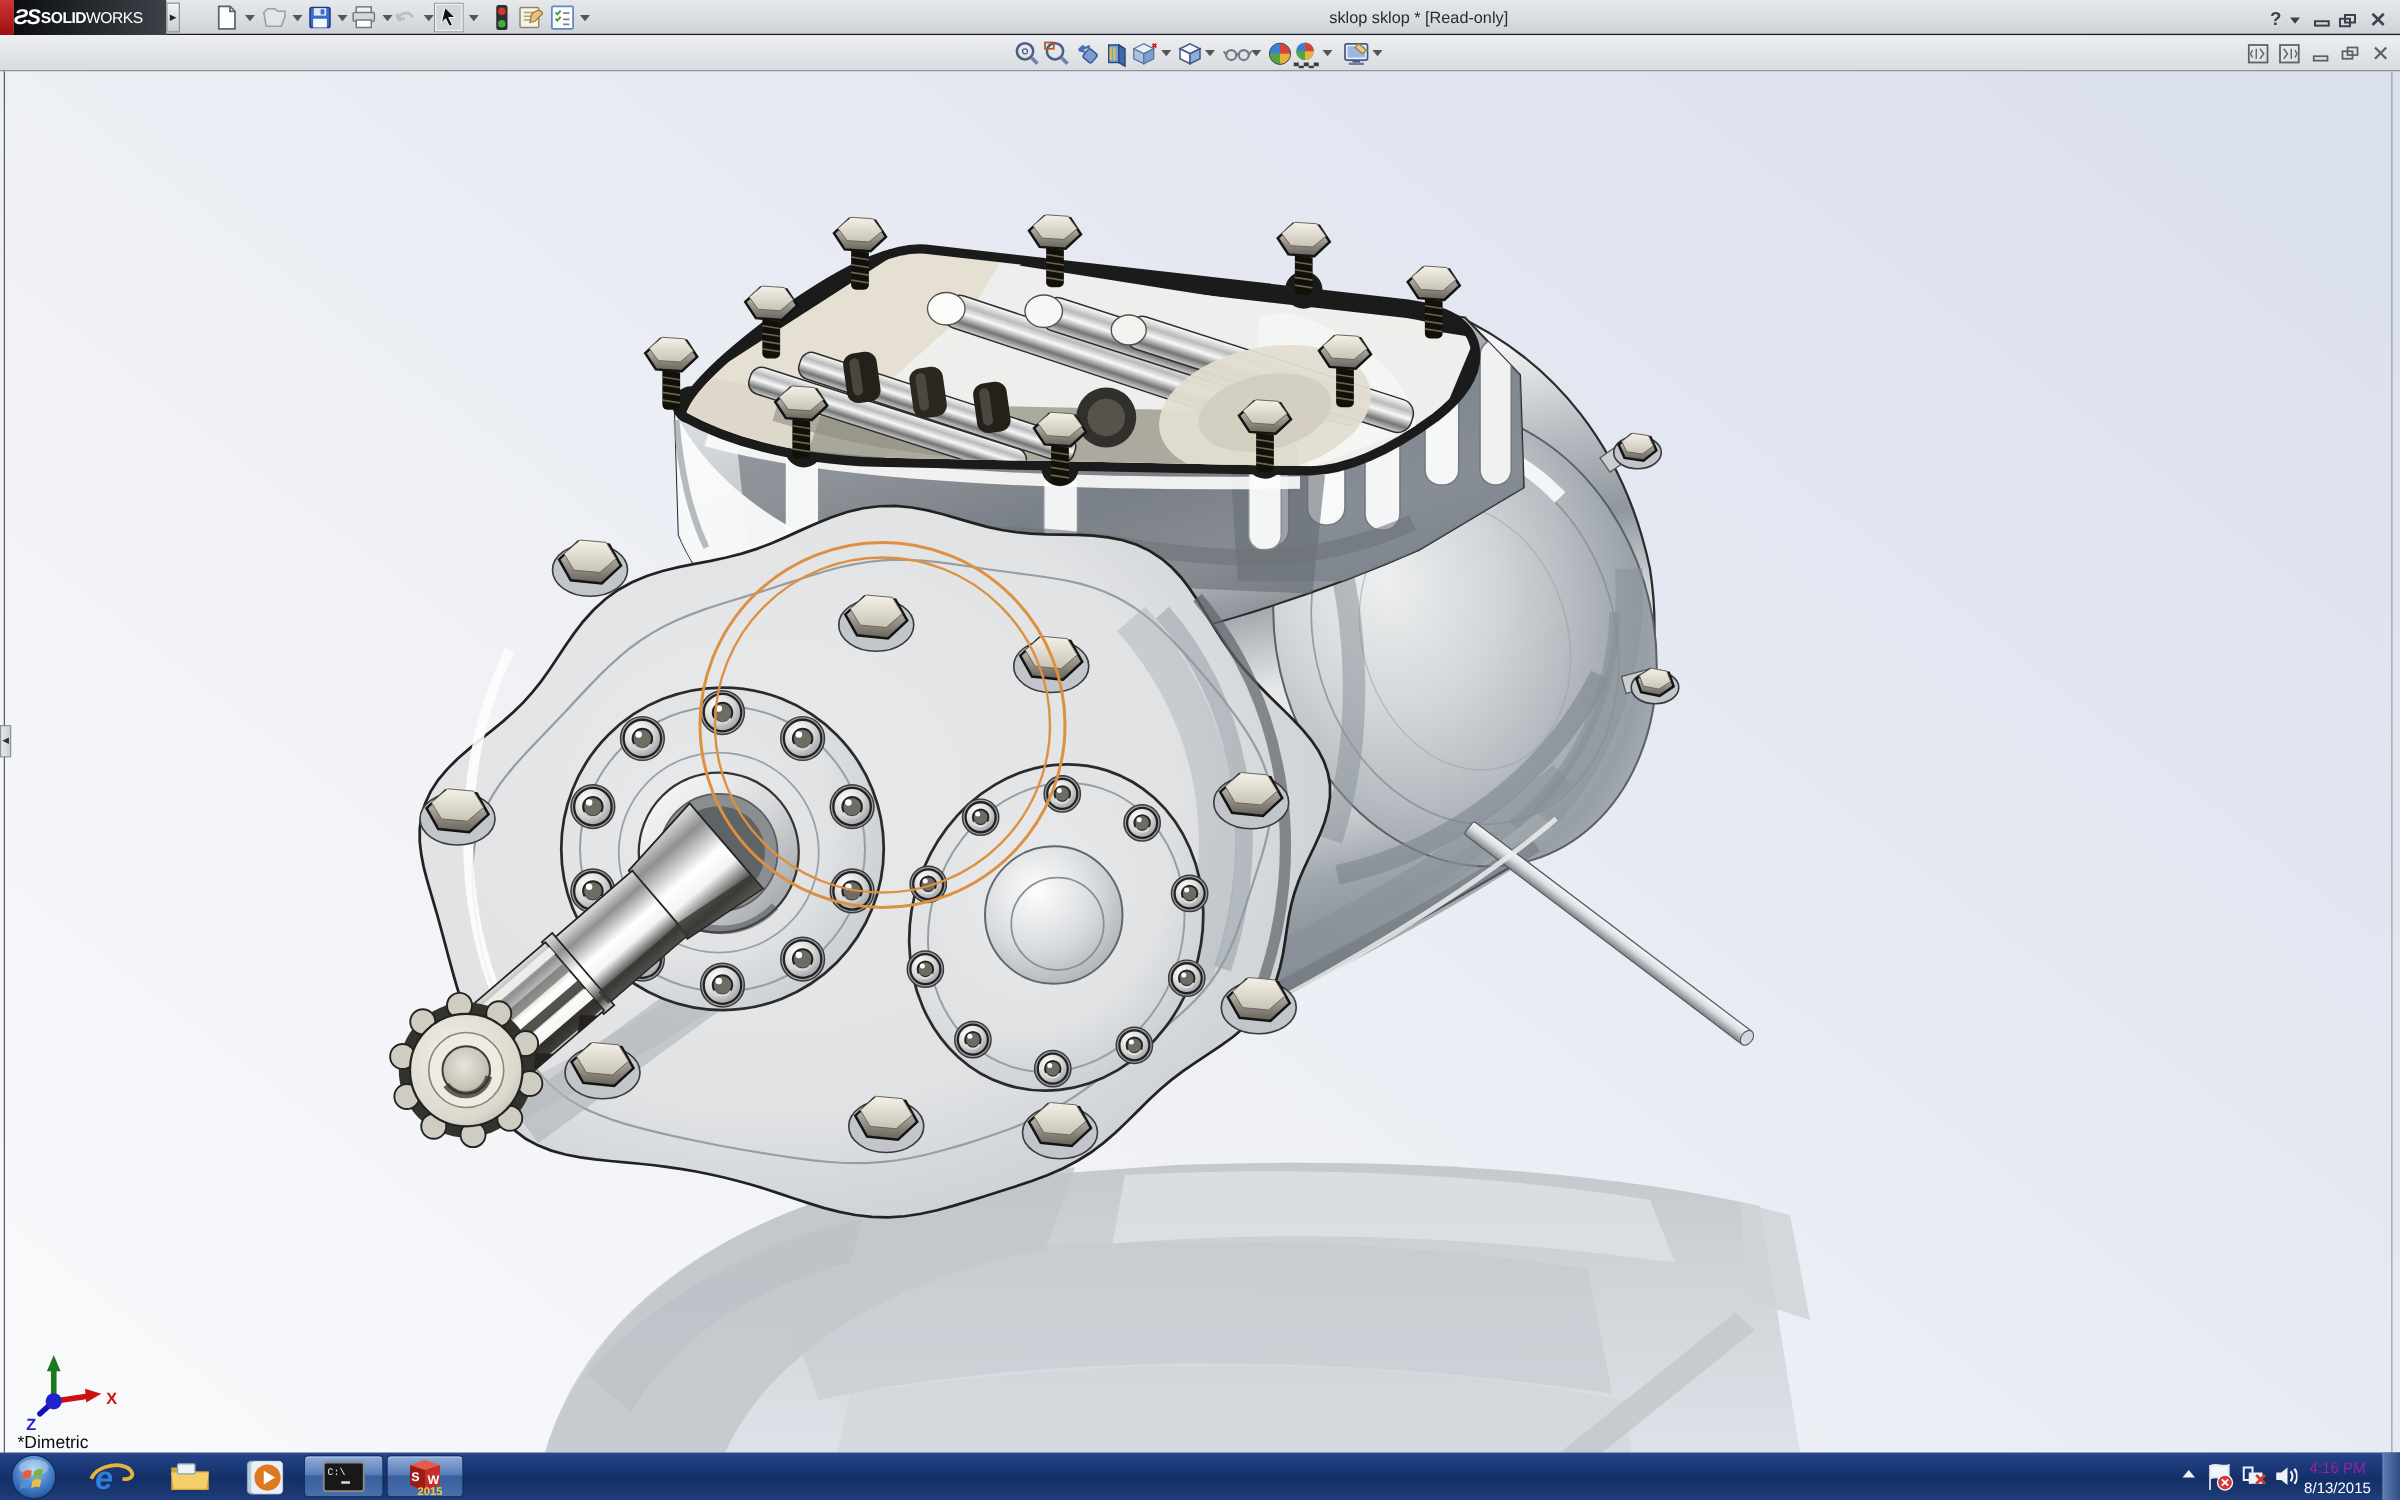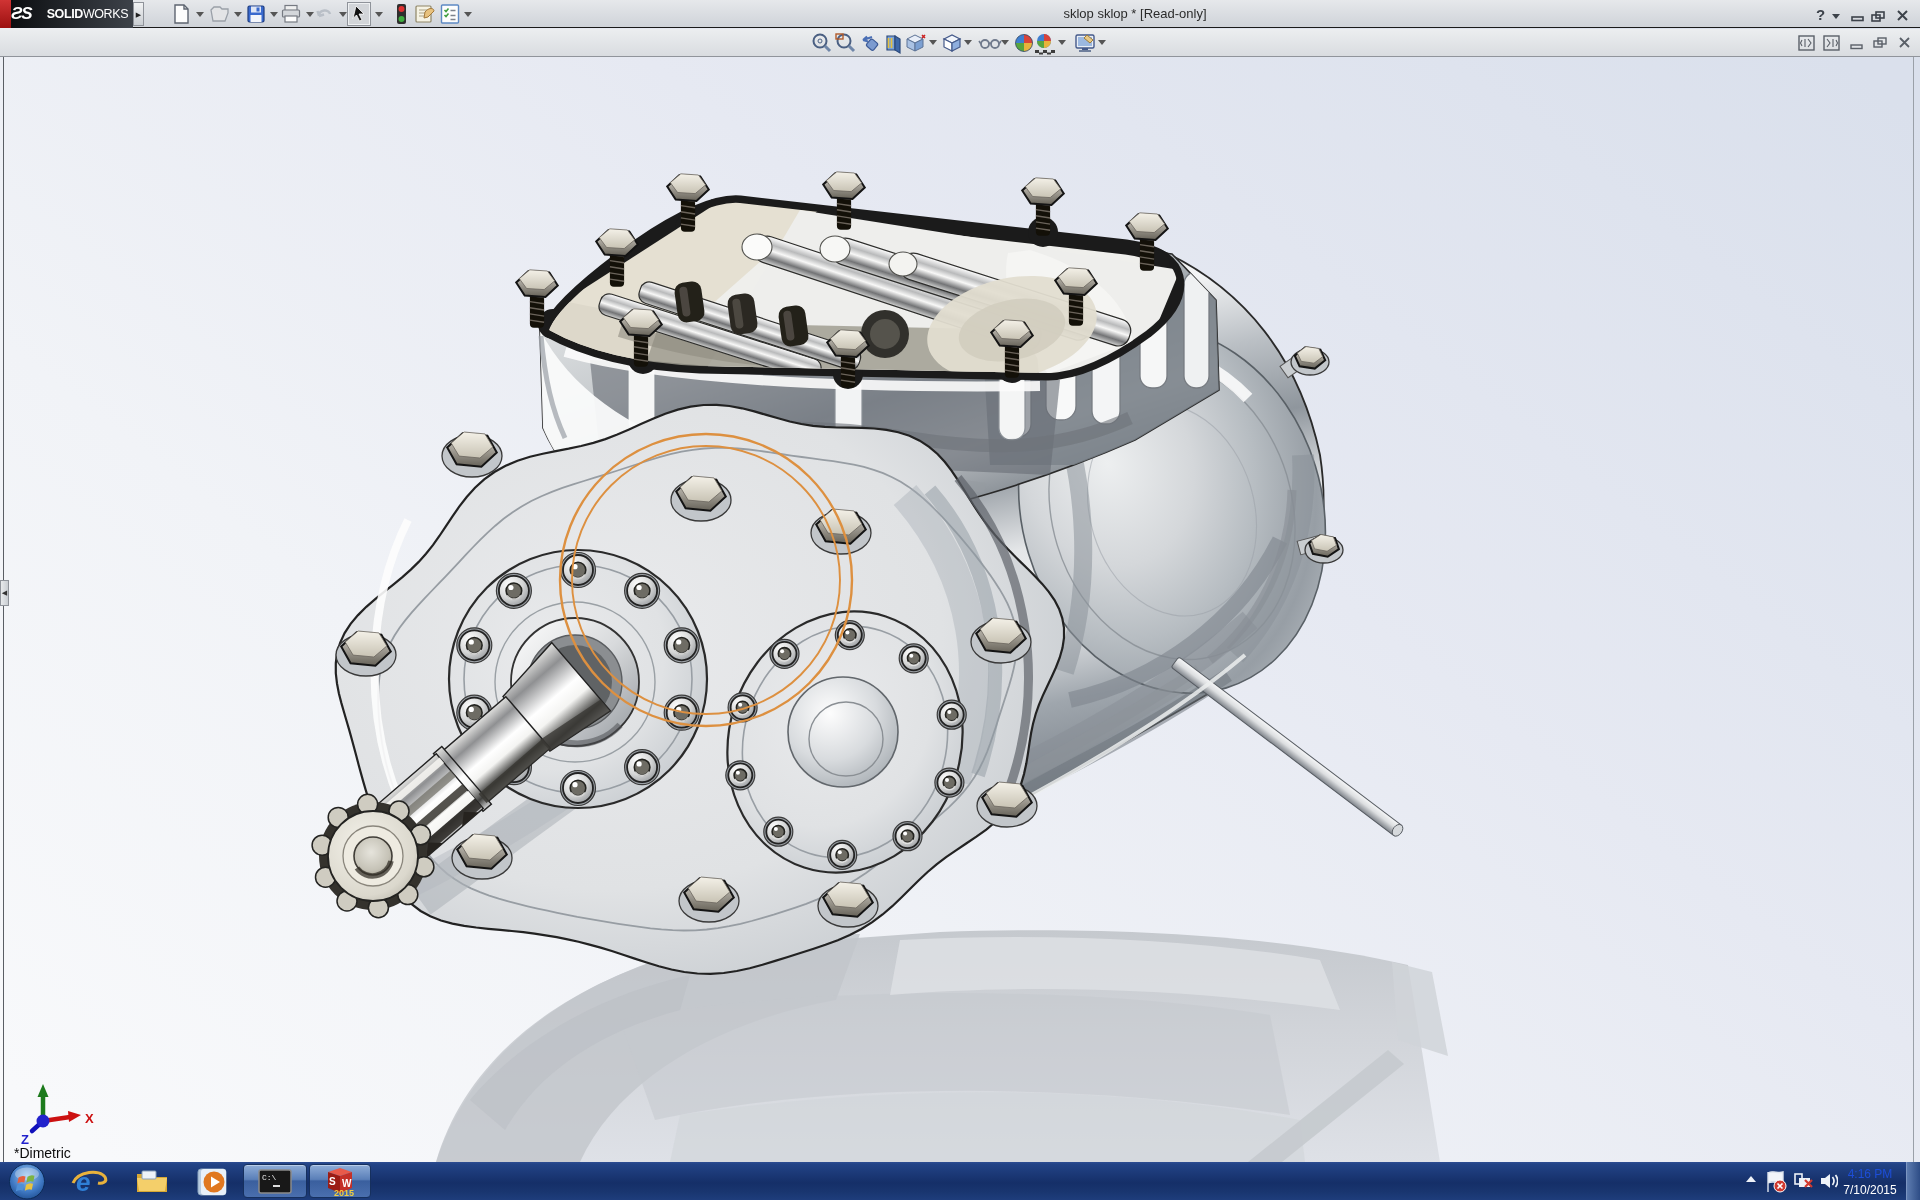--- a/index.html
+++ b/index.html
@@ -2,21 +2,21 @@
 <html><head><meta charset="utf-8"><style>
 *{margin:0;padding:0;box-sizing:border-box}
 html,body{width:1920px;height:1200px;overflow:hidden;font-family:"Liberation Sans",sans-serif}
 #page{position:relative;width:1920px;height:1200px;background:#e8eaef}
 #model{position:absolute;left:0;top:0}
 .abs{position:absolute}
 #titlebar{left:0;top:0;width:1920px;height:28px;background:linear-gradient(#e6e8eb,#cfd3d9);border-bottom:1px solid #1a1a1a}
 #redstripe{left:0;top:0;width:11px;height:28px;background:linear-gradient(#d03434,#9c1010)}
 #logopanel{left:11px;top:0;width:122px;height:28px;background:linear-gradient(90deg,#0c0e11,#3d4249);color:#fff;display:flex;align-items:center}
 #logopanel .l3s{font-size:17px;font-weight:bold;font-style:italic;margin-left:0;letter-spacing:-1px}
-#logopanel .lsw{font-size:12.5px;letter-spacing:-0.4px;margin-left:15px}
+#logopanel .lsw{font-size:12.5px;letter-spacing:-0.4px;margin-left:1px}
 #logopanel .lsw b{font-weight:bold}
 #expand{left:133px;top:2px;width:11px;height:24px;background:linear-gradient(#f2f3f4,#c9cdd2);border:1px solid #8f939a;font-size:7px;color:#222;text-align:center;line-height:24px}
 #wtitle{left:900px;top:0;width:470px;height:28px;text-align:center;line-height:28px;font-size:13px;color:#2b2b2b}
 #toolbar2{left:0;top:29px;width:1920px;height:28px;background:linear-gradient(#eceef0,#d9dce0);border-bottom:1px solid #90949b}
 #viewport-border-l{left:3px;top:57px;width:1px;height:1105px;background:#5a5e64}
 #viewport-border-r{left:1913px;top:57px;width:1px;height:1105px;background:#9aa0a8}
 #lefttab{left:0px;top:580px;width:9px;height:26px;background:linear-gradient(90deg,#e8eaec,#c9cdd2);border:1px solid #8f939a;font-size:7px;color:#333;text-align:center;line-height:24px}
 #taskbar{left:0;top:1162px;width:1920px;height:38px;background:linear-gradient(#2d4d92 0%,#224386 6%,#152f68 55%,#193670 80%,#1e3d7c 100%)}
 </style></head>
 <body>
@@ -736,16 +736,16 @@
  <g transform="translate(55,4)">
   <rect x="2" y="2" width="7" height="10" fill="none" stroke="#eef2f8" stroke-width="1.6"></rect>
   <rect x="6" y="6" width="11" height="9" fill="#eef2f8"></rect>
   <path d="M12 8 l7 7 M19 8 l-7 7" stroke="#d03a30" stroke-width="2.2"></path>
  </g>
  <g transform="translate(82,4)">
   <path d="M1 6 h4 l5 -4 v14 l-5 -4 h-4 Z" fill="#eef2f8"></path>
   <path d="M12.5 5 q3 4 0 8 M15.5 3 q4.5 6 0 12" stroke="#eef2f8" stroke-width="1.7" fill="none"></path>
  </g>
 </svg>
-<div class="abs" style="left:1838px;top:1167px;width:64px;height:15px;color:#1d4ed8;font-size:12px;text-align:center">4:16 PM</div>
-<div class="abs" style="left:1836px;top:1183px;width:68px;height:15px;color:#fff;font-size:12px;text-align:center">7/10/2015</div>
+<div class="abs" style="left:1838px;top:1167px;width:64px;height:15px;color:#a21caf;font-size:12px;text-align:center">4:16 PM</div>
+<div class="abs" style="left:1836px;top:1183px;width:68px;height:15px;color:#fff;font-size:12px;text-align:center">8/13/2015</div>
 <div class="abs" style="left:1906px;top:1162px;width:14px;height:38px;background:linear-gradient(90deg,#5d7cb0,#2e4d86);border-left:1px solid #7c96c2"></div>
 
 </div>
 </body></html>

